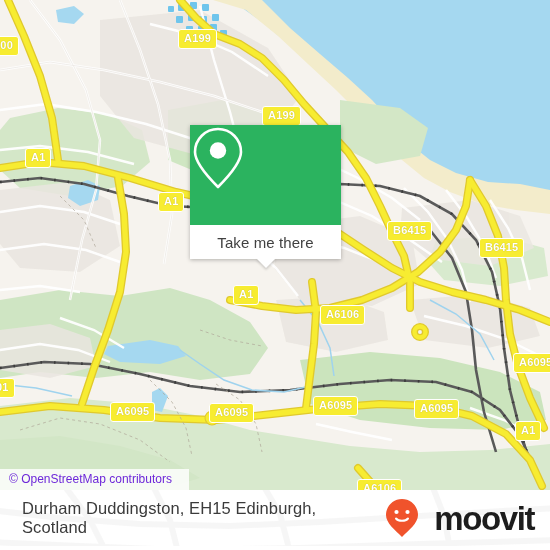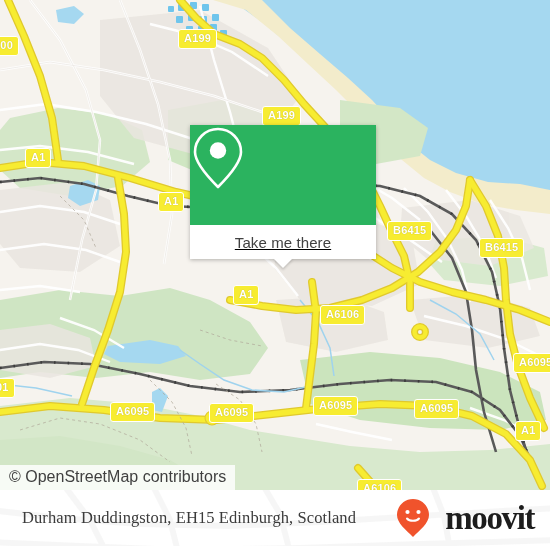--- a/index.html
+++ b/index.html
@@ -33,24 +33,23 @@
     padding: 3px 5px 4px 5px;
     white-space: nowrap;
     text-shadow: 0 0 1px rgba(120,110,0,.55);
     letter-spacing: .2px;
   }
 
   
   .card {
     position: absolute;
     left: 190px; top: 125px;
-    width: 186px; height: 134px;
+    width: 151px; height: 134px;
     box-shadow: 0 1px 4px rgba(0,0,0,.28);
     z-index: 40;
-    text-decoration: underline;
   }
   .card-top {
     width: 100%; height: 100px;
     background: #2bb35f;
     display: flex; align-items: center; justify-content: center;
   }
   .card-bottom {
     position: relative;
     width: 100%; height: 34px;
     background: #ffffff;
@@ -69,38 +68,37 @@
     border-right: 10px solid transparent;
     border-top: 10px solid #ffffff;
     filter: drop-shadow(0 2px 1px rgba(0,0,0,.16));
   }
 
   
   .attrib {
     position: absolute;
     left: 0; bottom: 0;
     background: rgba(255,255,255,.82);
-    padding: 3px 9px 4px 9px;
-    font-size: 16px;
-    color: #404040;
+    padding: 3px 17px 4px 9px;
+    font-size: 12px;
+    color: #6d28d9;
     z-index: 30;
   }
 
   
   .footer {
     position: absolute;
     left: 0; top: 490px;
     width: 550px; height: 56px;
     background: #ffffff;
     display: flex;
     align-items: center;
     justify-content: space-between;
     padding: 0 16px 0 22px;
     overflow: hidden;
-    font-family: Liberation Serif, serif;
   }
   .footer-ghost {
     position: absolute; left: 0; top: 0;
     width: 550px; height: 60px;
     opacity: .07;
     pointer-events: none;
   }
   .footer-title {
     position: relative;
     font-size: 16.5px;

